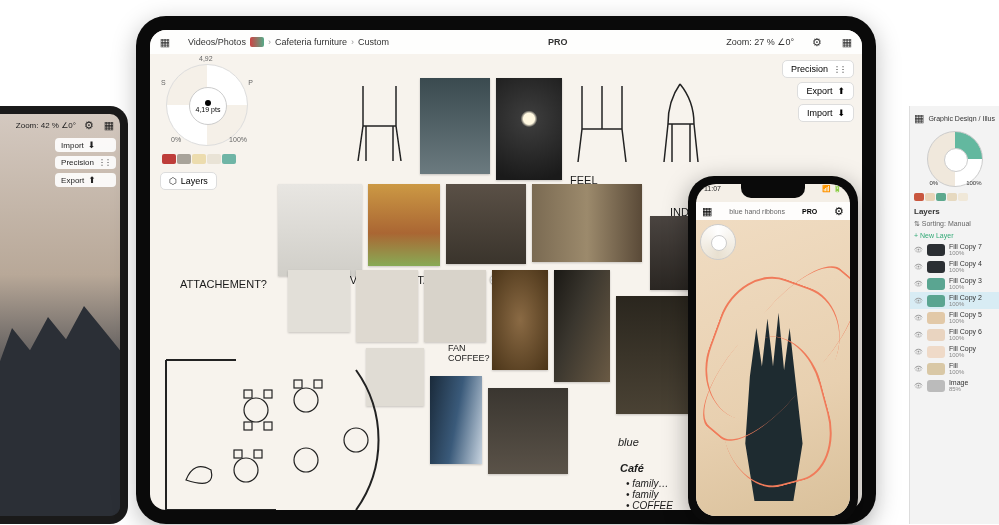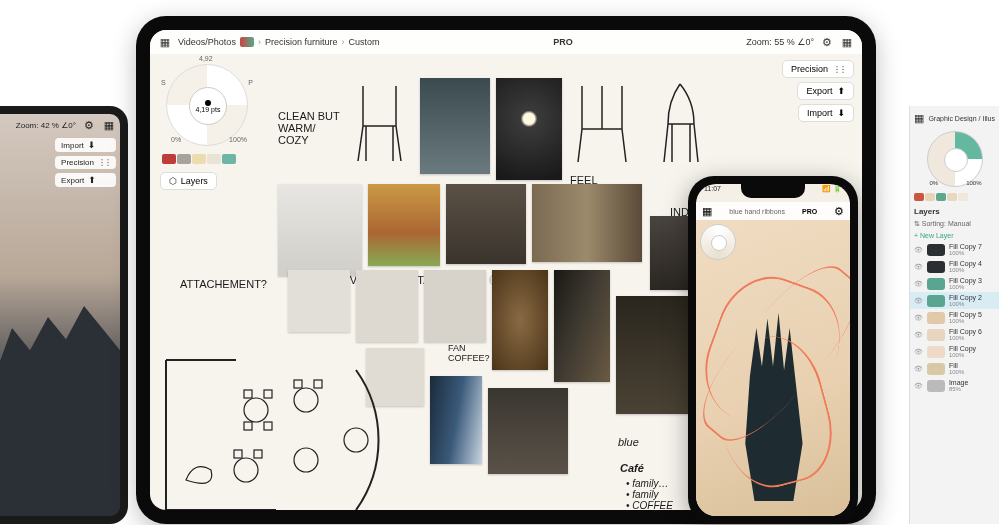--- a/index.html
+++ b/index.html
@@ -91,21 +91,21 @@
 .ipad-bar {
   position: absolute;
   top: 0; left: 0; right: 0;
   height: 24px;
   background: rgba(255,255,255,0.85);
   display: flex;
   align-items: center;
   padding: 0 8px;
   font-size: 9px;
   color: #333;
-  gap: 6px;
+  gap: 16px;
 }
 .ipad-bar .spacer { flex: 1; }
 .crumb { display: flex; align-items: center; gap: 4px; }
 .crumb .sep { color: #999; }
 .icon-btn {
   display: inline-flex;
   align-items: center;
   justify-content: center;
   width: 14px; height: 14px;
   cursor: pointer;
@@ -366,28 +366,28 @@
 
 <div class="ipad">
   <div class="ipad-screen">
 
     <div class="ipad-bar">
       <span class="grid4 icon-btn"></span>
       <span class="crumb">
         <span>Videos/Photos</span>
         <span style="width:14px;height:10px;background:linear-gradient(90deg,#c44,#5a8);border-radius:2px;display:inline-block"></span>
         <span class="sep">›</span>
-        <span>Precision furniture</span>
+        <span>Cafeteria furniture</span>
         <span class="sep">›</span>
         <span>Custom</span>
       </span>
       <span class="spacer"></span>
       <span style="font-weight:600">PRO</span>
       <span class="spacer"></span>
-      <span>Zoom: 55 % ∠0°</span>
+      <span>Zoom: 27 % ∠0°</span>
       <span class="gear icon-btn"></span>
       <span class="grid4 icon-btn"></span>
     </div>
 
     <div class="radial">
       <div class="radial-outer">
         <div class="radial-inner">
           <span style="width:6px;height:6px;background:#000;border-radius:50%"></span>
           <span>4,19 pts</span>
         </div>
@@ -422,23 +422,20 @@
           <span class="ul"></span>
         </div>
       <div class="rpill">
           <span>Import</span>
           <span class="dl"></span>
         </div>
     </div>
 
     <div class="canvas">
 
-      <div class="annot" style="top:56px;left:128px;white-space:pre">CLEAN BUT
-WARM/
-COZY</div>
       <div class="annot" style="top:224px;left:30px">ATTACHEMENT?</div>
       <div class="annot" style="top:220px;left:176px">CURVE</div>
       <div class="annot" style="top:220px;left:260px">STANCE</div>
       <div class="annot" style="top:220px;left:340px;color:#fff;text-shadow:0 0 2px #000">ORGANIC</div>
       <div class="annot" style="top:120px;left:420px">FEEL</div>
       <div class="annot" style="top:152px;left:520px">INDUSTRIAL?</div>
       <div class="annot" style="top:290px;left:298px;font-size:9px;white-space:pre">FAN
 COFFEE?</div>
       <div class="annot" style="top:382px;left:468px;font-style:italic">blue</div>
       <div class="annot" style="top:408px;left:470px;font-style:italic;font-weight:bold">Café</div>

